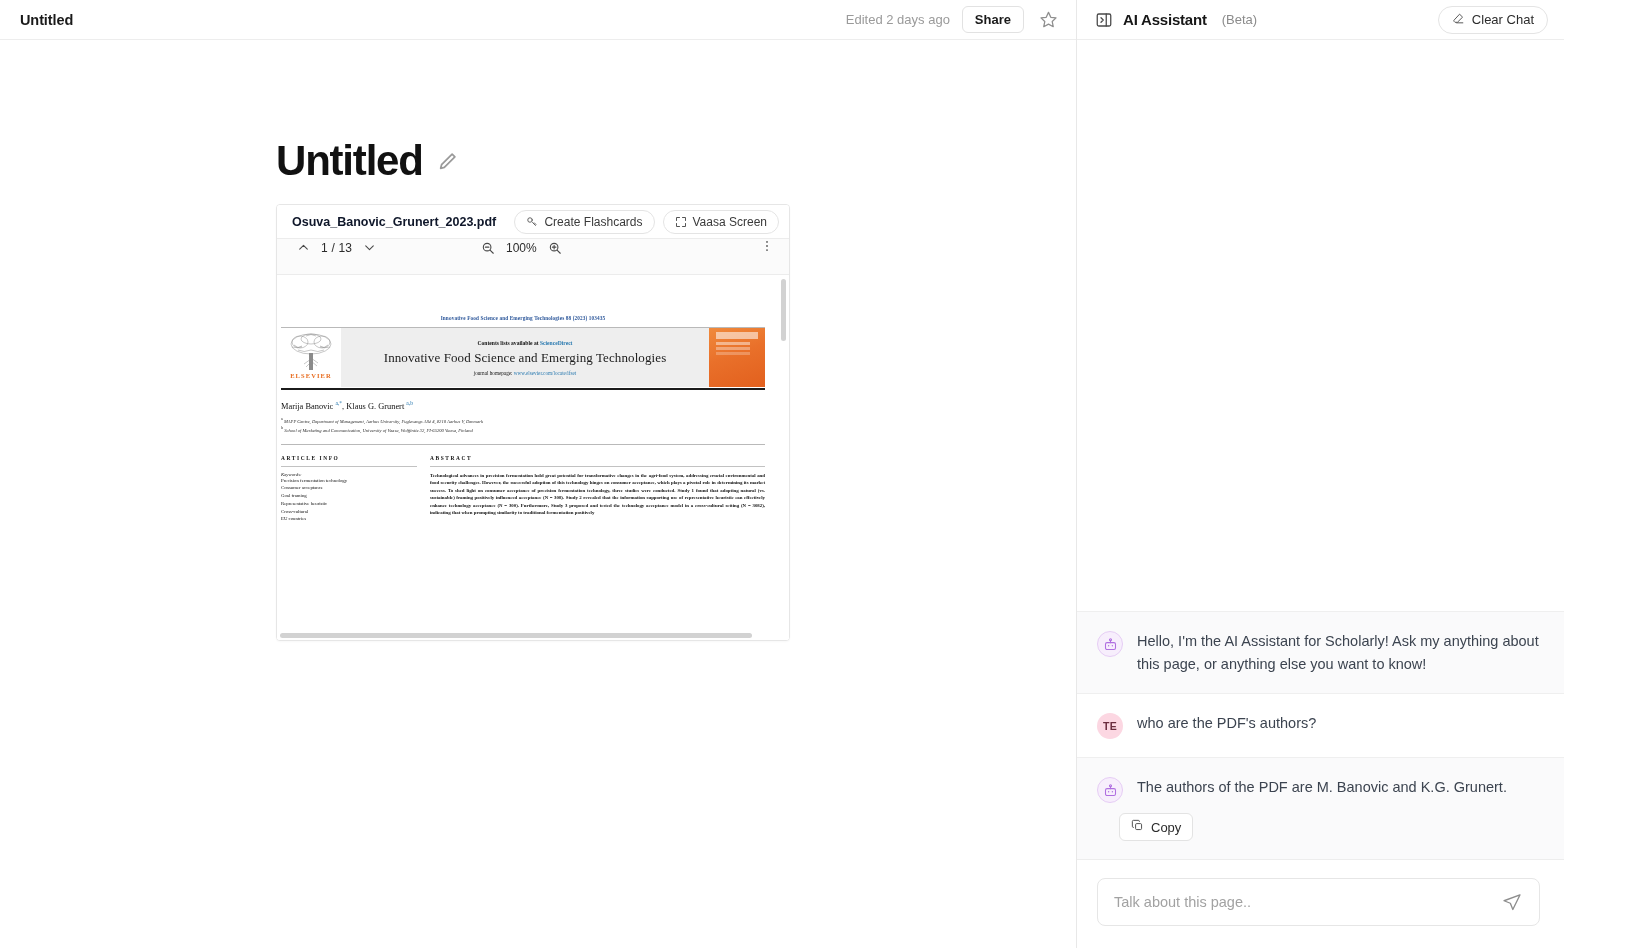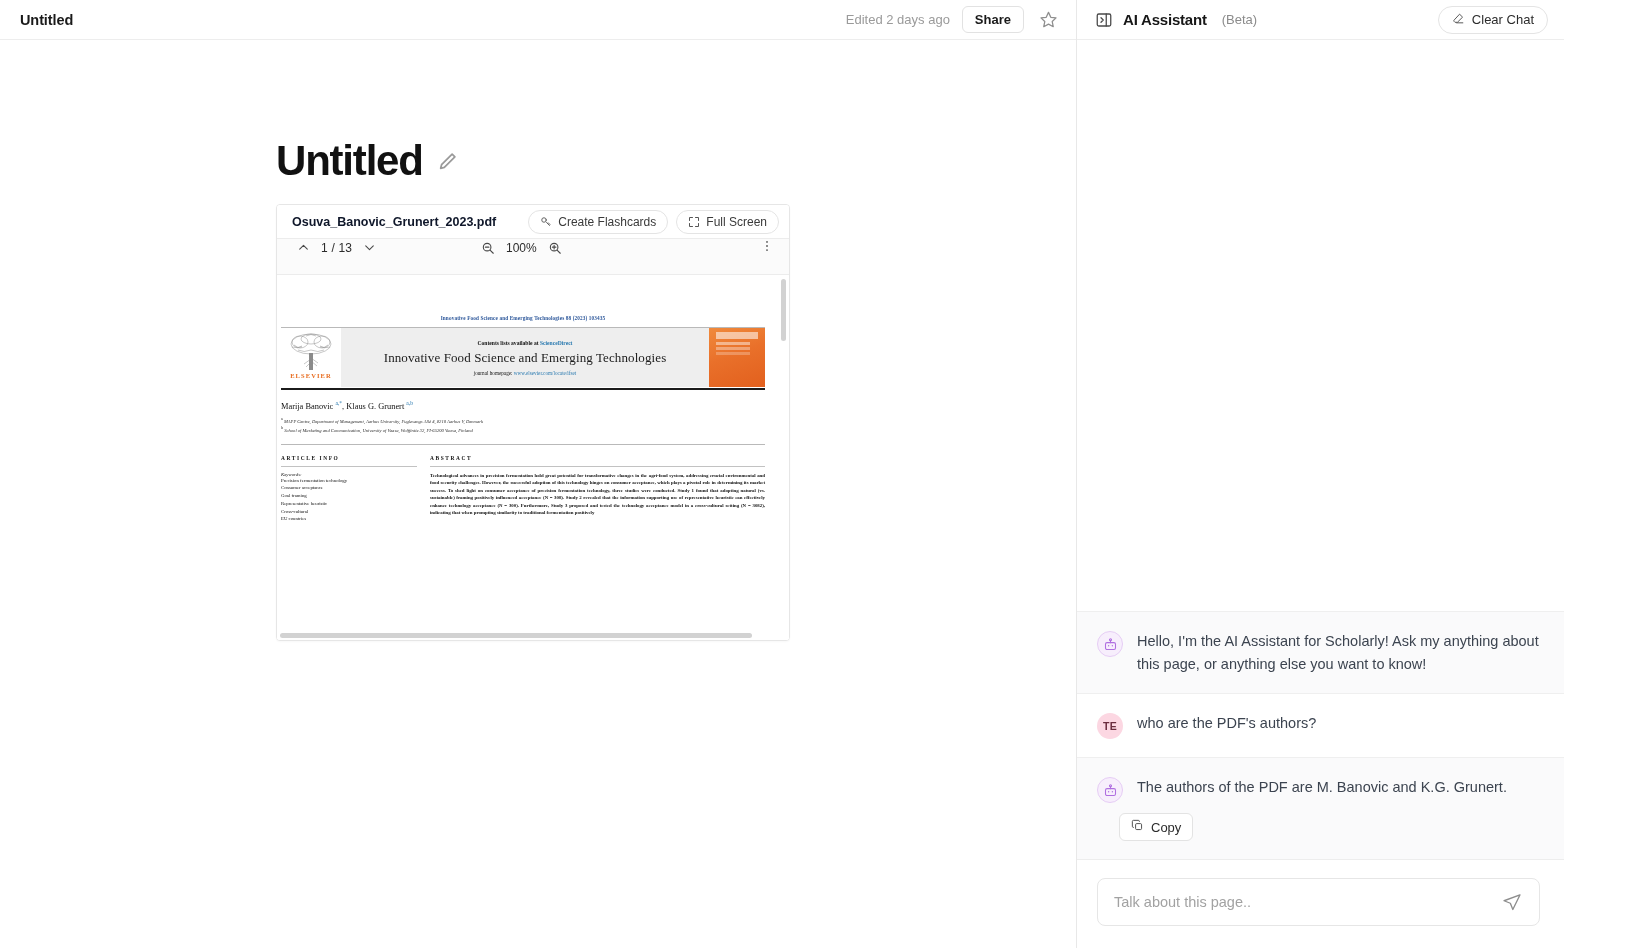--- a/index.html
+++ b/index.html
@@ -306,21 +306,21 @@
                   </svg>
               </span>
               <span>Create Flashcards</span>
             </button>
             <button class="pdf-chip">
               <span>
                 <svg width="12" height="12" viewBox="0 0 24 24" fill="none" stroke="#555" stroke-width="2" stroke-linecap="round" stroke-linejoin="round">
                     <path d="M9 3H3v6M15 3h6v6M9 21H3v-6M15 21h6v-6"></path>
                   </svg>
               </span>
-              <span>Full Screen</span>
+              <span>Vaasa Screen</span>
             </button>
           </div>
         </div>
 
         <div class="pdf-toolbar">
           <div class="tb-group">
             <span class="tb-icon">
               <svg width="13" height="13" viewBox="0 0 24 24" fill="none" stroke="#4a4a4a" stroke-width="2" stroke-linecap="round" stroke-linejoin="round">
                   <polyline points="5,15 12,8 19,15"></polyline>
                 </svg>

